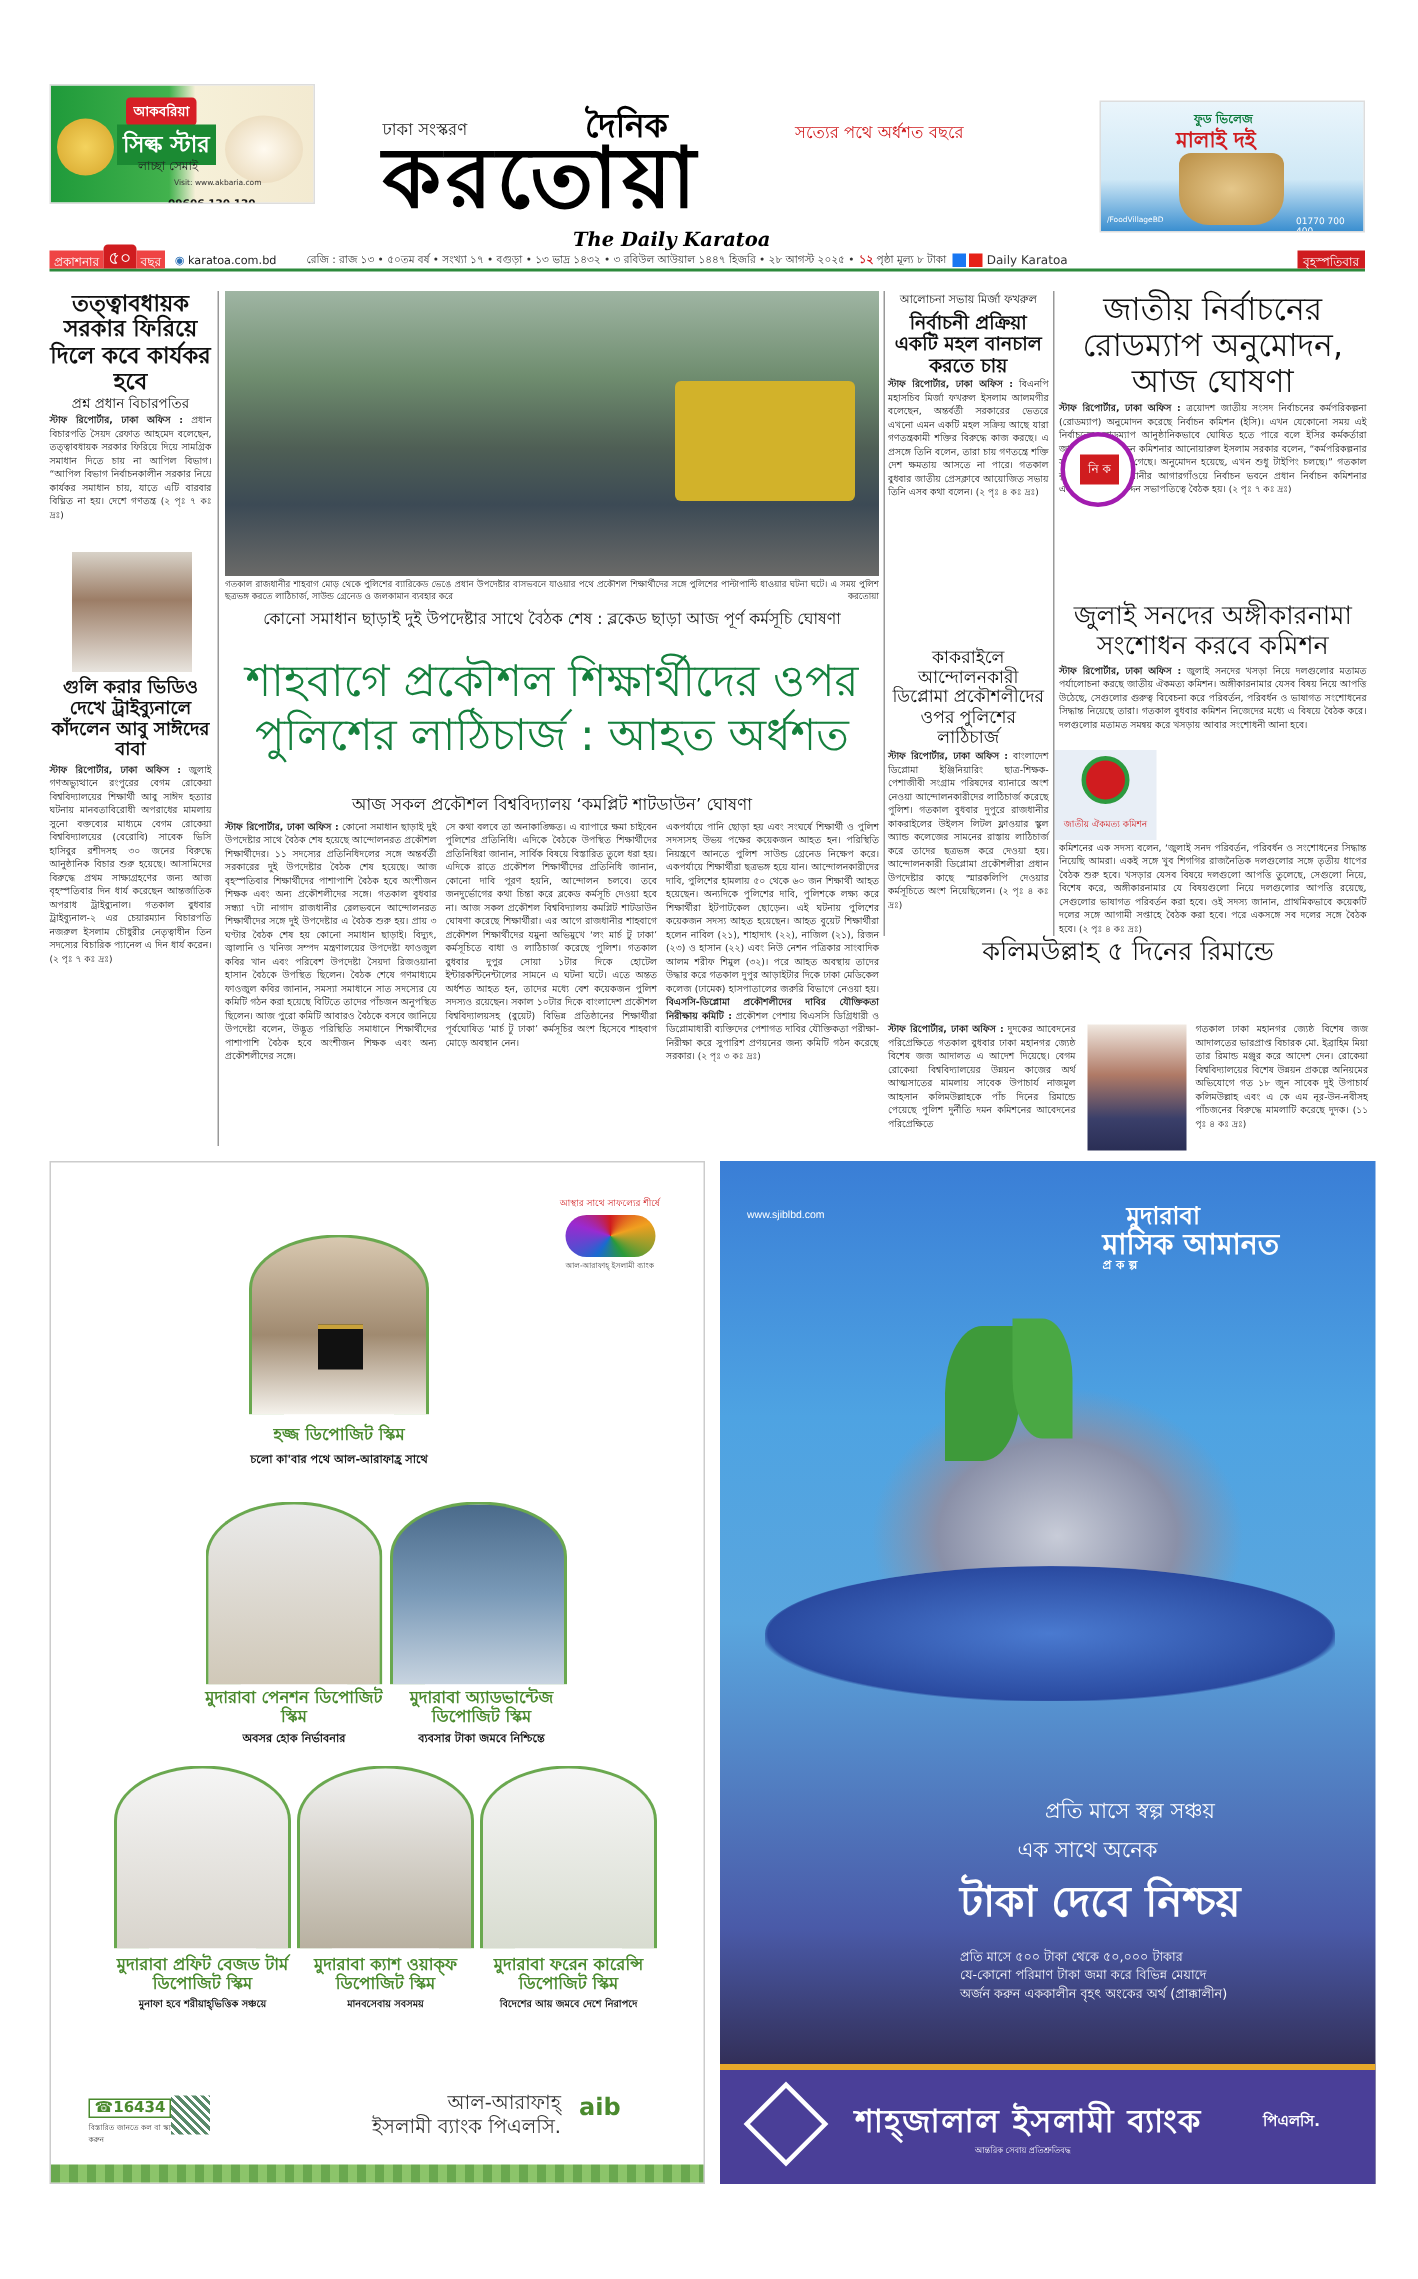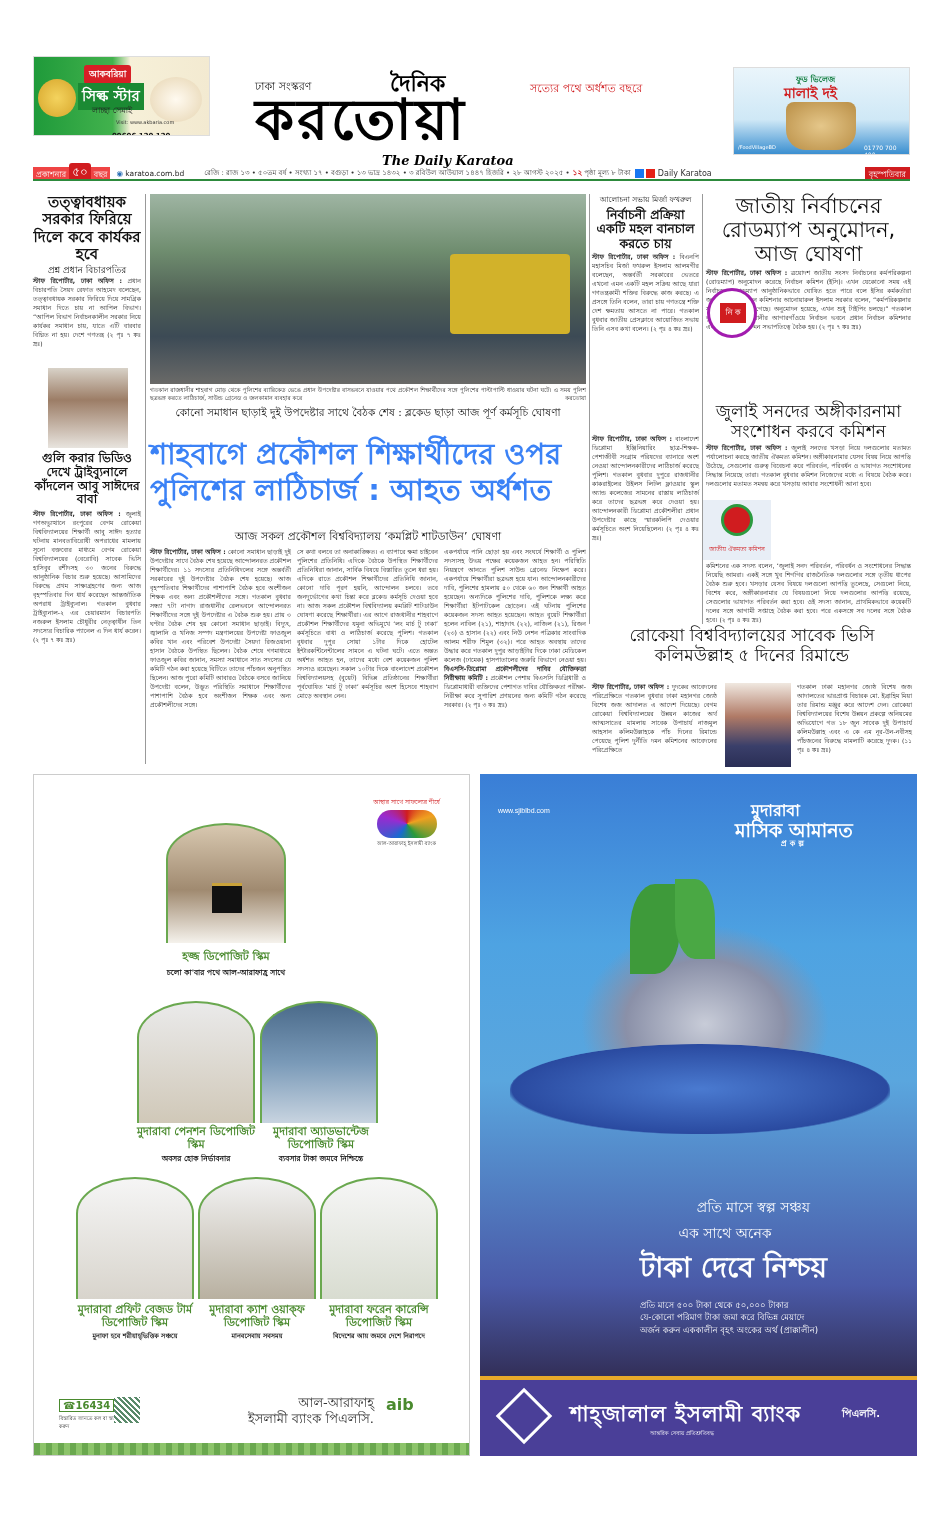--- a/index.html
+++ b/index.html
@@ -30,21 +30,21 @@
 .infobar .day{background:#d01c1f;color:#fff;padding:1px 4px;margin-left:auto;font-size:8px;height:12px}
 .infobar .site{margin:0 20px 0 6px;color:#222}
 .infobar .meta{color:#333;font-size:7px}
 .infobar .pg{color:#d01c1f;font-weight:bold}
 .infobar .fbico{display:inline-block;width:9px;height:9px;background:#1877f2;margin:0 1px 0 4px}
 .infobar .ytico{display:inline-block;width:9px;height:9px;background:#e62117;margin:0 3px 0 1px}
 .hl{font-weight:bold;text-align:center;line-height:1.15}
 .body{font-size:6.2px;line-height:1.45;color:#222;text-align:justify}
 .byl{font-weight:bold}
 .photo{background:#888;overflow:hidden;position:absolute}
-.red-hl{color:#3b82f6;font-weight:700;text-align:left;line-height:1.25}
+.red-hl{color:#15803d;font-weight:400;text-align:center;line-height:1.25}
 .col-rule{position:absolute;width:1px;background:#999}
 .cont{font-size:6px;color:#222}
 .ad-aib{left:33px;top:774px;width:437px;height:682px;border:1px solid #ccc;background:#fff}
 .arch{position:absolute;border-radius:50% 50% 0 0/30% 30% 0 0;border:2px solid #6aa84f;border-bottom:none;overflow:hidden}
 .aib-title{position:absolute;color:#4a8a2e;font-size:11px;text-align:center;font-weight:bold;line-height:1.2}
 .aib-sub{position:absolute;color:#111;font-size:7.5px;text-align:center;font-weight:bold}
 .ad-sjibl{left:480px;top:774px;width:437px;height:682px;background:linear-gradient(180deg,#3a7ed6 0%,#4ea3e2 25%,#5aa6de 45%,#4a5aa8 75%,#33305a 88%);overflow:hidden}
 </style>
 </head>
 <body>
@@ -136,40 +136,40 @@
 
 <div class="abs" style="left:706px;top:194px;width:205px">
   <div class="hl" style="font-size:21px;font-weight:normal">জাতীয় নির্বাচনের রোডম্যাপ অনুমোদন, আজ ঘোষণা</div>
   <div class="body" style="margin-top:3px"><span class="byl">স্টাফ রিপোর্টার, ঢাকা অফিস :</span> <span>ত্রয়োদশ জাতীয় সংসদ নির্বাচনের কর্মপরিকল্পনা (রোডম্যাপ) অনুমোদন করেছে নির্বাচন কমিশন (ইসি)। এখন যেকোনো সময় এই নির্বাচনের রোডম্যাপ আনুষ্ঠানিকভাবে ঘোষিত হতে পারে বলে ইসির কর্মকর্তারা জানিয়েছেন। নির্বাচন কমিশনার আনোয়ারুল ইসলাম সরকার বলেন, “কর্মপরিকল্পনার সবকিছু চূড়ান্ত হয়ে গেছে। অনুমোদন হয়েছে, এখন শুধু টাইপিং চলছে।” গতকাল বুধবার দুপুরে রাজধানীর আগারগাঁওয়ে নির্বাচন ভবনে প্রধান নির্বাচন কমিশনার এএমএম নাসির উদ্দিন সভাপতিত্বে বৈঠক হয়।</span> <span class="cont">(২ পৃঃ ৭ কঃ দ্রঃ)</span></div>
 </div>
 <div class="abs" style="left:707px;top:288px;width:50px;height:50px;background:#fff;border:3px solid #a21caf;border-radius:50%">
   <div style="position:absolute;left:10px;top:12px;width:26px;height:20px;background:#d01c1f;color:#fff;font-size:8px;text-align:center;line-height:20px">নি ক</div>
 </div>
 
 <div class="abs" style="left:592px;top:432px;width:107px">
+  <div class="hl" style="font-size:11.5px;font-weight:normal">কাকরাইলে আন্দোলনকারী ডিপ্লোমা প্রকৌশলীদের ওপর পুলিশের লাঠিচার্জ</div>
   <div class="body" style="margin-top:3px"><span class="byl">স্টাফ রিপোর্টার, ঢাকা অফিস :</span> <span>বাংলাদেশ ডিপ্লোমা ইঞ্জিনিয়ারিং ছাত্র-শিক্ষক-পেশাজীবী সংগ্রাম পরিষদের ব্যানারে অংশ নেওয়া আন্দোলনকারীদের লাঠিচার্জ করেছে পুলিশ। গতকাল বুধবার দুপুরে রাজধানীর কাকরাইলের উইলস লিটল ফ্লাওয়ার স্কুল অ্যান্ড কলেজের সামনের রাস্তায় লাঠিচার্জ করে তাদের ছত্রভঙ্গ করে দেওয়া হয়। আন্দোলনকারী ডিপ্লোমা প্রকৌশলীরা প্রধান উপদেষ্টার কাছে স্মারকলিপি দেওয়ার কর্মসূচিতে অংশ নিয়েছিলেন।</span> <span class="cont">(২ পৃঃ ৪ কঃ দ্রঃ)</span></div>
 </div>
 
 <div class="abs" style="left:706px;top:402px;width:205px">
   <div class="hl" style="font-size:17px;font-weight:normal">
     <div>জুলাই সনদের অঙ্গীকারনামা</div>
     <div>সংশোধন করবে কমিশন</div>
   </div>
   <div class="body" style="margin-top:3px"><span class="byl">স্টাফ রিপোর্টার, ঢাকা অফিস :</span> <span>জুলাই সনদের খসড়া নিয়ে দলগুলোর মতামত পর্যালোচনা করছে জাতীয় ঐকমত্য কমিশন। অঙ্গীকারনামার যেসব বিষয় নিয়ে আপত্তি উঠেছে, সেগুলোর গুরুত্ব বিবেচনা করে পরিবর্তন, পরিবর্ধন ও ভাষাগত সংশোধনের সিদ্ধান্ত নিয়েছে তারা। গতকাল বুধবার কমিশন নিজেদের মধ্যে এ বিষয়ে বৈঠক করে। দলগুলোর মতামত সমন্বয় করে খসড়ায় আবার সংশোধনী আনা হবে।</span></div>
 </div>
 <div class="abs" style="left:703px;top:500px;width:68px;height:60px;background:#e8eef6">
   <div style="position:absolute;left:18px;top:4px;width:32px;height:32px;border-radius:50%;background:#d01c1f;border:3px solid #2c9a3f"></div>
   <div style="position:absolute;left:0;top:44px;width:68px;text-align:center;font-size:6px;color:#d01c1f">জাতীয় ঐকমত্য কমিশন</div>
 </div>
 <div class="abs body" style="left:706px;top:562px;width:205px">
   <span>কমিশনের এক সদস্য বলেন, ‘জুলাই সনদ পরিবর্তন, পরিবর্ধন ও সংশোধনের সিদ্ধান্ত নিয়েছি আমরা। একই সঙ্গে খুব শিগগির রাজনৈতিক দলগুলোর সঙ্গে তৃতীয় ধাপের বৈঠক শুরু হবে। খসড়ার যেসব বিষয়ে দলগুলো আপত্তি তুলেছে, সেগুলো নিয়ে, বিশেষ করে, অঙ্গীকারনামার যে বিষয়গুলো নিয়ে দলগুলোর আপত্তি রয়েছে, সেগুলোর ভাষাগত পরিবর্তন করা হবে। ওই সদস্য জানান, প্রাথমিকভাবে কয়েকটি দলের সঙ্গে আগামী সপ্তাহে বৈঠক করা হবে। পরে একসঙ্গে সব দলের সঙ্গে বৈঠক হবে।</span> <span class="cont">(২ পৃঃ ৪ কঃ দ্রঃ)</span>
 </div>
 
 <div class="abs hl" style="left:592px;top:626px;width:320px;font-size:17px;font-weight:normal">
-  <div>রোকেয়া বিশ্ববিদ্যালয়ের সাবেক ভিসি</div>
   <div>কলিমউল্লাহ ৫ দিনের রিমান্ডে</div>
 </div>
 <div class="abs body" style="left:592px;top:683px;width:125px">
   <span class="byl">স্টাফ রিপোর্টার, ঢাকা অফিস :</span> <span>দুদকের আবেদনের পরিপ্রেক্ষিতে গতকাল বুধবার ঢাকা মহানগর জ্যেষ্ঠ বিশেষ জজ আদালত এ আদেশ দিয়েছে। বেগম রোকেয়া বিশ্ববিদ্যালয়ের উন্নয়ন কাজের অর্থ আত্মসাতের মামলায় সাবেক উপাচার্য নাজমুল আহসান কলিমউল্লাহকে পাঁচ দিনের রিমান্ডে পেয়েছে পুলিশ দুর্নীতি দমন কমিশনের আবেদনের পরিপ্রেক্ষিতে</span>
 </div>
 <div class="photo" style="left:725px;top:683px;width:66px;height:84px;background:linear-gradient(180deg,#f0e8e0 0%,#b07a66 40%,#3a3f6a 75%,#2a2e55 100%)"></div>
 <div class="abs body" style="left:797px;top:683px;width:115px">
   <span>গতকাল ঢাকা মহানগর জ্যেষ্ঠ বিশেষ জজ আদালতের ভারপ্রাপ্ত বিচারক মো. ইব্রাহিম মিয়া তার রিমান্ড মঞ্জুর করে আদেশ দেন। রোকেয়া বিশ্ববিদ্যালয়ের বিশেষ উন্নয়ন প্রকল্পে অনিয়মের অভিযোগে গত ১৮ জুন সাবেক দুই উপাচার্য কলিমউল্লাহ এবং এ কে এম নূর-উন-নবীসহ পাঁচজনের বিরুদ্ধে মামলাটি করেছে দুদক।</span> <span class="cont">(১১ পৃঃ ৪ কঃ দ্রঃ)</span>
 </div>
 
@@ -218,21 +218,21 @@
   </div>
   <div style="position:absolute;left:352px;top:620px;font-size:16px;color:#4a8a2e;font-weight:bold">aib</div>
   <div style="position:absolute;left:0;bottom:0;width:100%;height:12px;background:repeating-linear-gradient(90deg,#6aa84f 0 6px,#8cc46a 6px 12px)"></div>
 </div>
 
 <div class="abs ad-sjibl">
   <div style="position:absolute;left:18px;top:33px;font-size:7px;color:#fff;font-family:'Liberation Sans',sans-serif">www.sjiblbd.com</div>
   <div style="position:absolute;left:255px;top:28px;color:#fff;font-weight:bold;line-height:1.1">
     <div style="font-size:16px;padding-left:16px">মুদারাবা</div>
     <div style="font-size:19px">মাসিক আমানত</div>
-    <div style="font-size:8px;text-align:center;letter-spacing:3px">প্রকল্প</div>
+    <div style="font-size:8px;text-align:left;letter-spacing:3px">প্রকল্প</div>
   </div>
   <div style="position:absolute;left:100px;top:150px;width:250px;height:200px;border-radius:50%;background:radial-gradient(#c8ccd8 0%,#8a90a8 45%,transparent 70%)"></div>
   <div style="position:absolute;left:150px;top:110px;width:50px;height:90px;background:#3e9a3a;border-radius:50% 0 50% 0"></div>
   <div style="position:absolute;left:195px;top:105px;width:40px;height:80px;background:#4aa844;border-radius:0 50% 0 50%"></div>
   <div style="position:absolute;left:30px;top:270px;width:380px;height:90px;border-radius:50% 50% 40% 40%;background:radial-gradient(#4a7ad0,#2a4aa0 70%,transparent 72%)"></div>
   <div style="position:absolute;left:160px;top:422px;width:260px;color:#fff">
     <div style="font-size:14px;text-align:right;width:170px">প্রতি মাসে স্বল্প সঞ্চয়</div>
     <div style="font-size:14px;text-align:center;width:170px;margin-top:2px">এক সাথে অনেক</div>
     <div style="font-size:28px;font-weight:bold;margin-top:0">টাকা দেবে নিশ্চয়</div>
     <div style="font-size:8.5px;margin-top:6px;line-height:1.45">প্রতি মাসে ৫০০ টাকা থেকে ৫০,০০০ টাকার</div>

